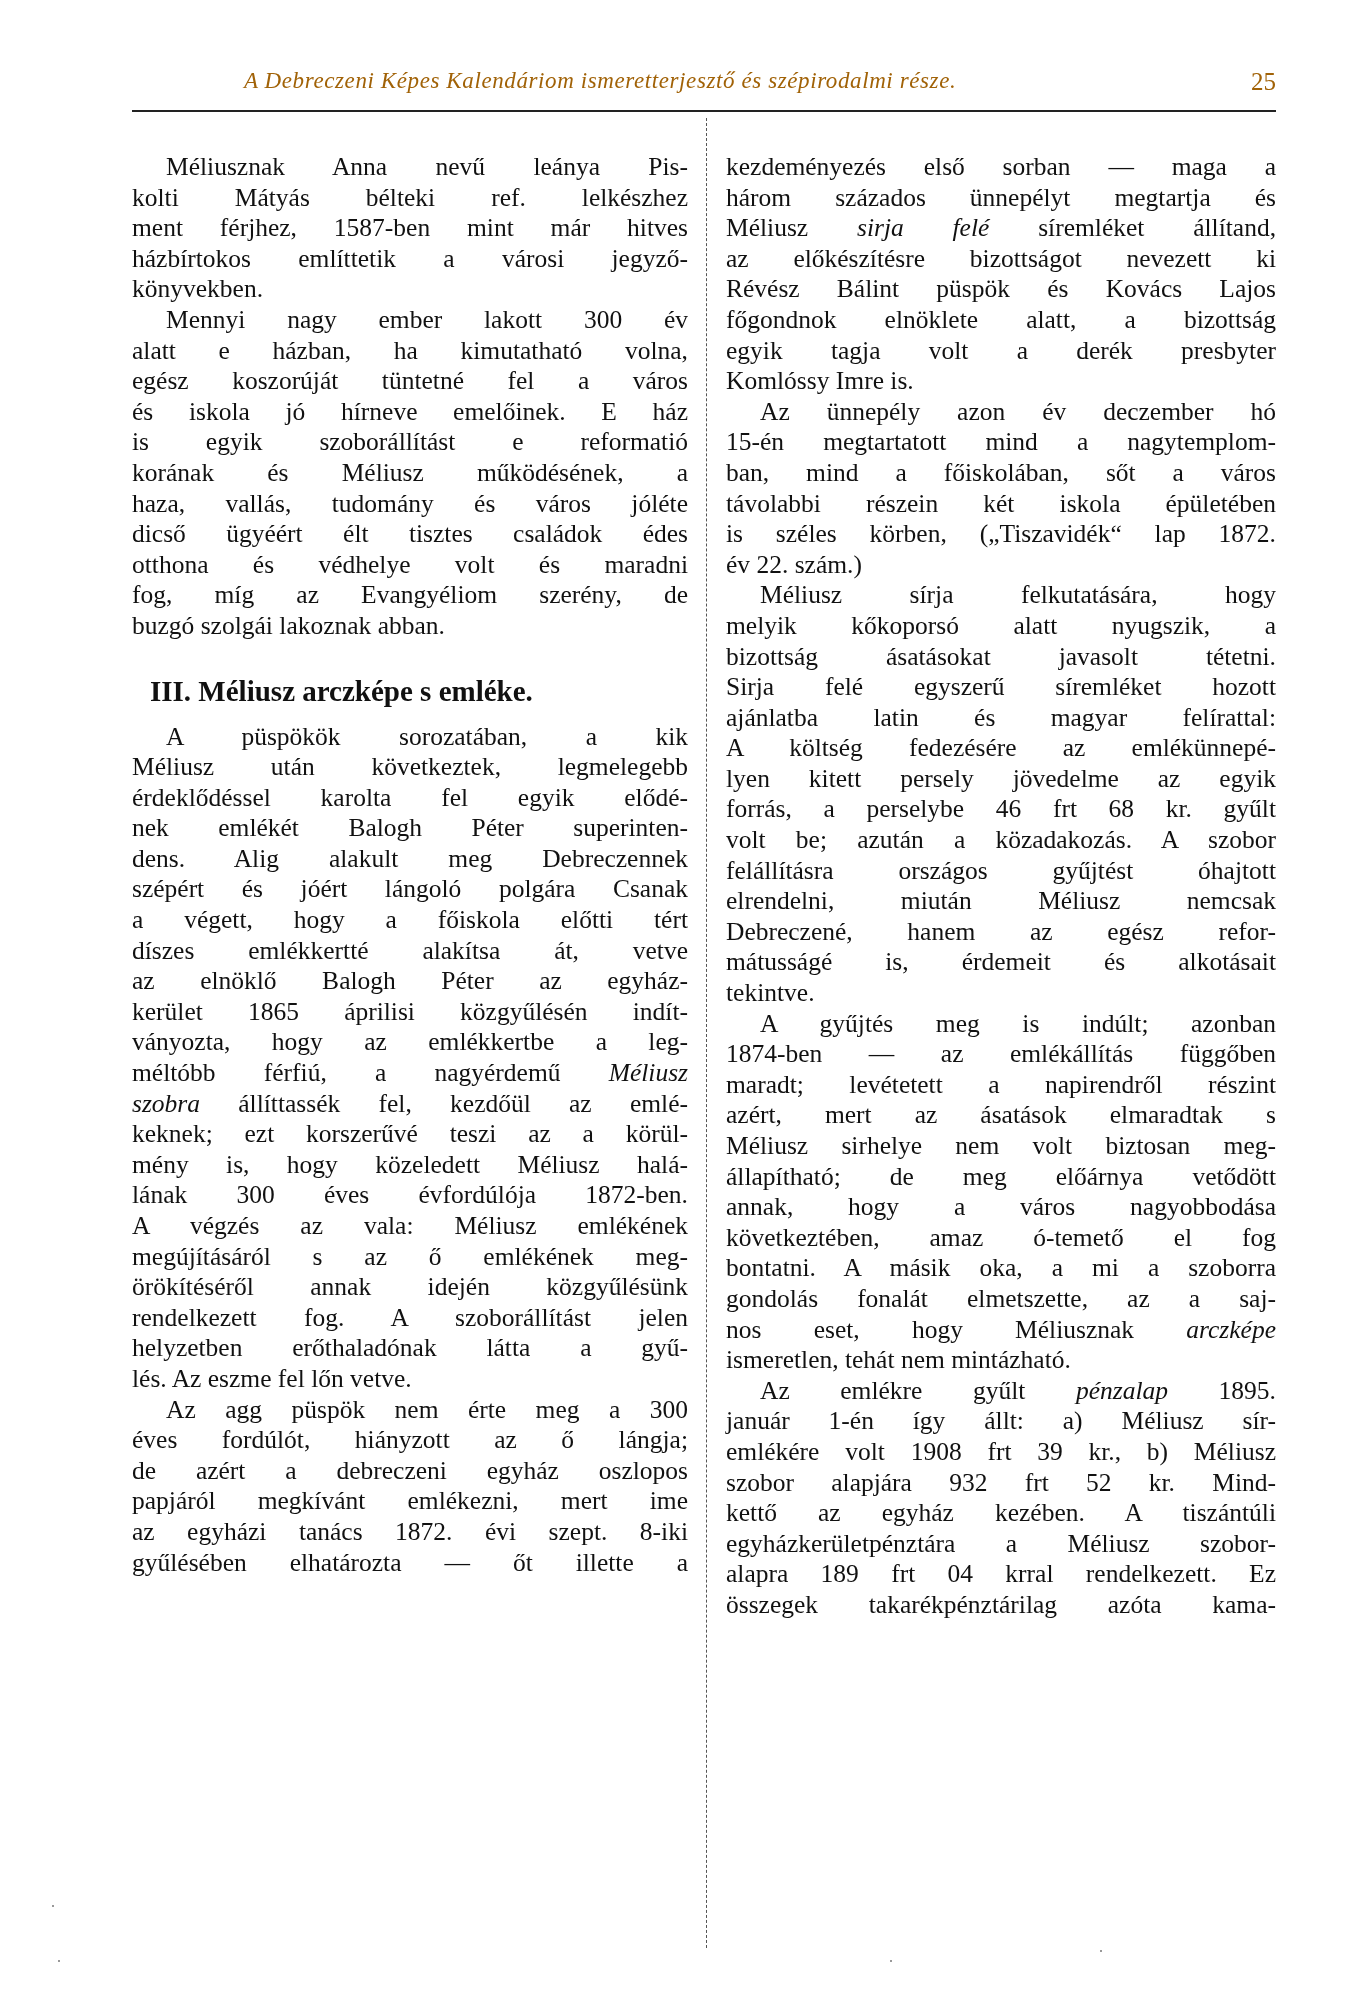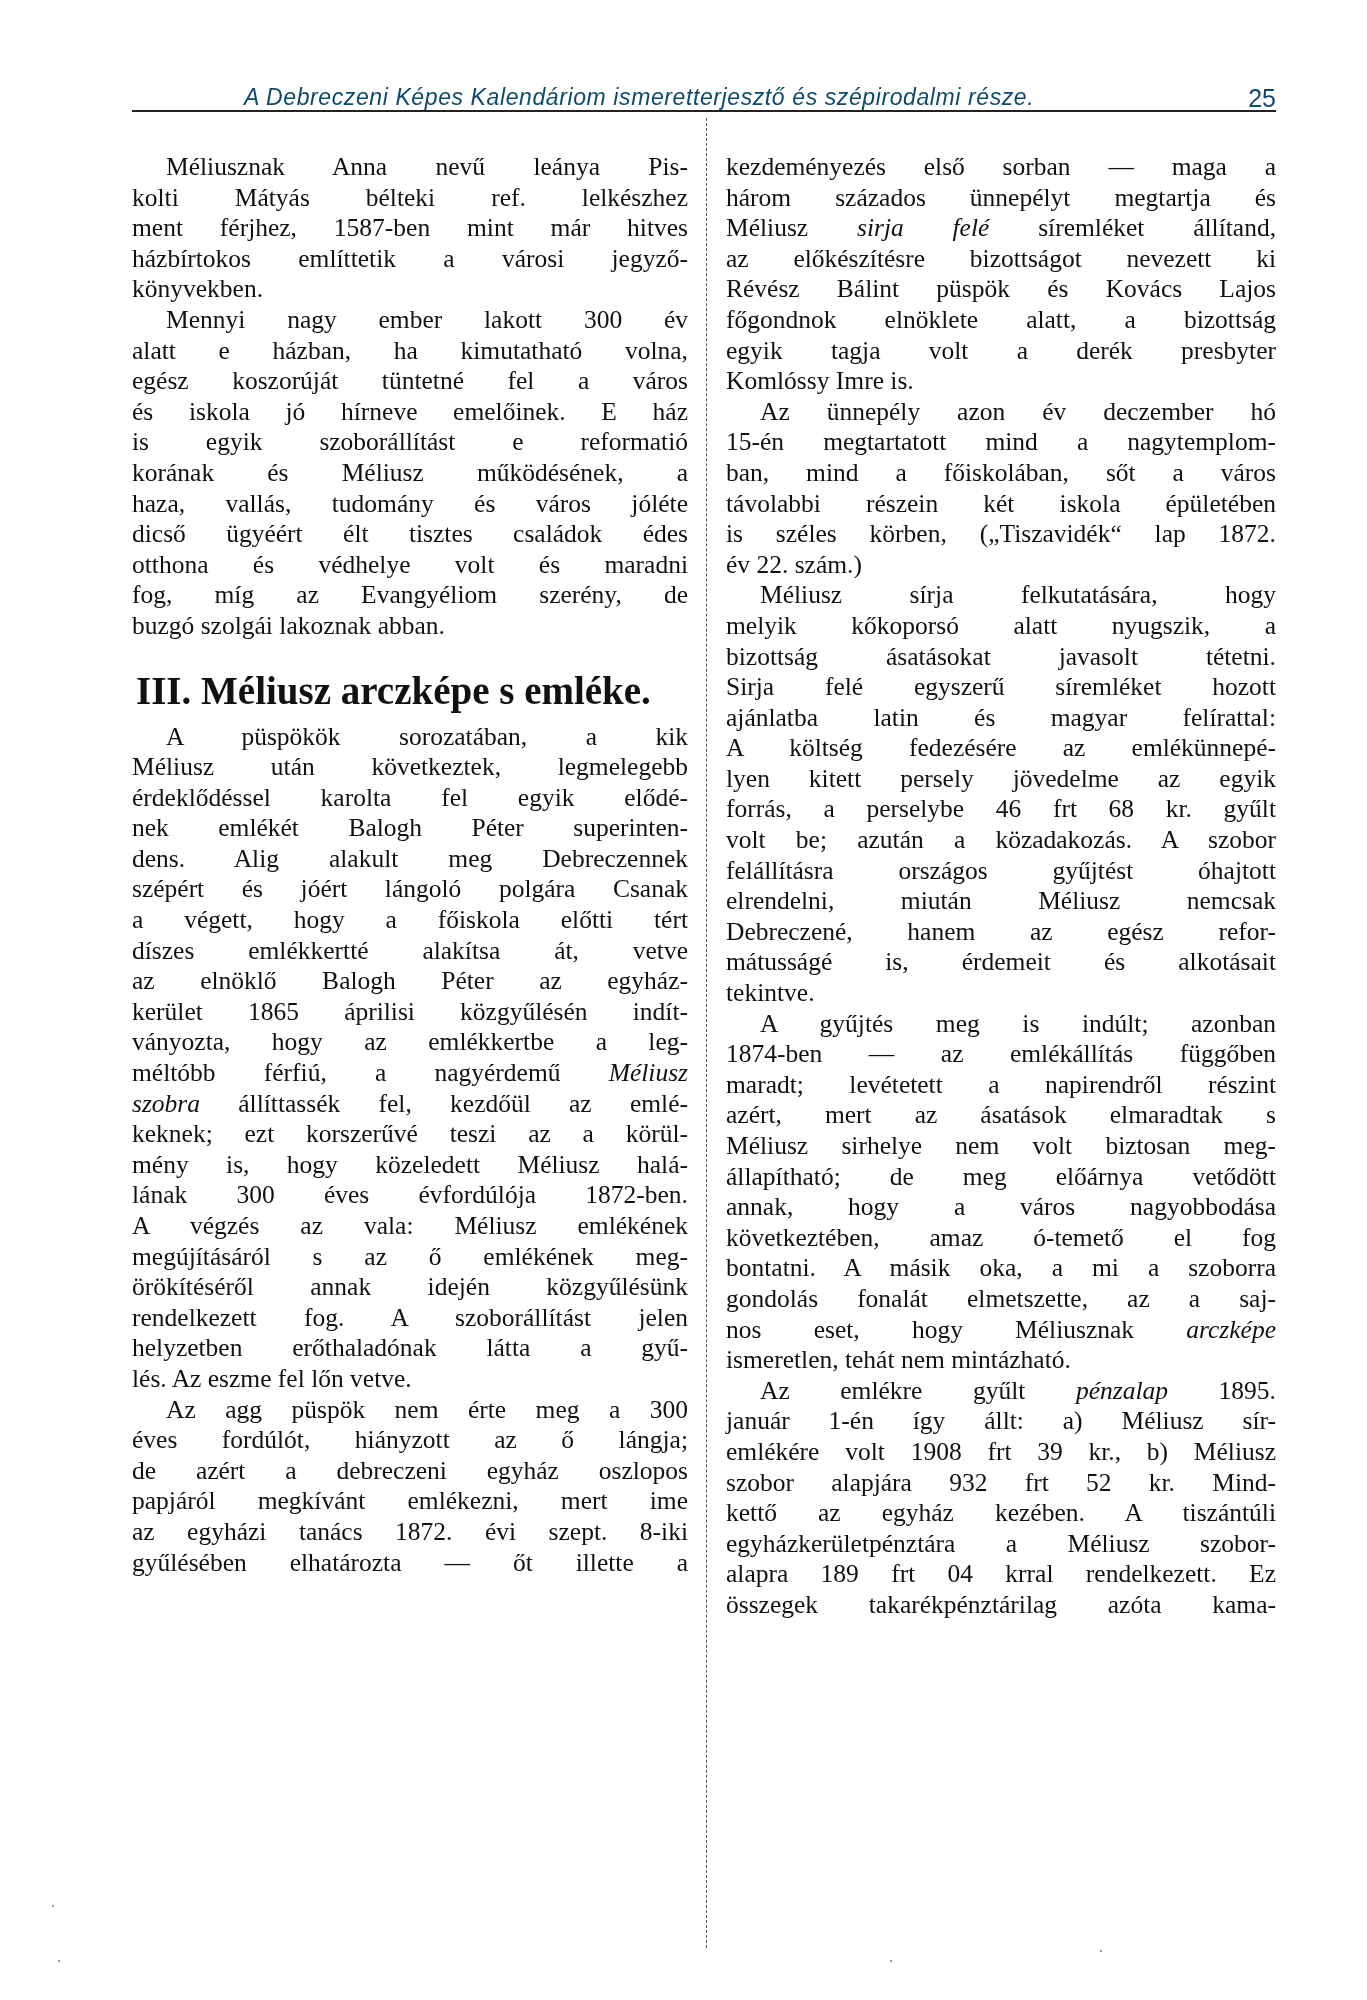--- a/index.html
+++ b/index.html
@@ -3,23 +3,23 @@
 <meta charset="utf-8">
 <style>
   html, body { margin: 0; padding: 0; background: #ffffff; }
   body {
     width: 1367px; height: 2000px; position: relative; overflow: hidden;
     font-family: "DejaVu Serif", "Liberation Serif", serif;
     color: #111111;
   }
   .page { position: absolute; left: 0; top: 0; width: 1367px; height: 2000px; }
   .running-head {
-    position: absolute; left: 132px; width: 1144px; top: 80px; height: 34px;
-    font-family: Liberation Sans, sans-serif;
-    font-style: italic; font-size: 23px; color: #0c4a6e;
+    position: absolute; left: 132px; width: 1144px; top: 64px; height: 34px;
+    font-family: Liberation Serif, serif;
+    font-style: italic; font-size: 23px; color: #a16207;
   }
   .running-head .title { position: absolute; left: 112px; top: 4px; letter-spacing: 0.6px; }
   .running-head .pageno { position: absolute; right: 0; top: 4px; font-style: normal; font-size: 25px; }
   .head-rule {
     position: absolute; left: 132px; width: 1144px; top: 110px; height: 0;
     border-top: 2px solid #222;
   }
   .col-divider {
     position: absolute; left: 706px; top: 118px; height: 1830px; width: 0;
     border-left: 1px dashed #555;
@@ -30,23 +30,23 @@
   .line {
     display: block; height: 30.6px; line-height: 30.6px;
     font-family: "Liberation Serif", "DejaVu Serif", serif;
     font-size: 25.5px; text-align: justify; text-align-last: justify;
     white-space: nowrap; overflow: visible;
   }
   .line.last { text-align-last: left; }
   .line.indent { padding-left: 34px; }
   .line .it { font-style: italic; }
   .heading {
-    display: block; margin: 32px 0 14px 4px;
+    display: block; margin: 32px 0 14px 18px;
     font-family: "Liberation Serif", "DejaVu Serif", serif;
-    font-weight: bold; font-size: 39px; line-height: 34px;
+    font-weight: bold; font-size: 29px; line-height: 34px;
   }
   .speck { position: absolute; width: 2px; height: 2px; background: #777; border-radius: 1px; }
 </style>
 </head>
 <body>
 
 <div class="page">
   <div class="running-head">
     <span class="title">A Debreczeni Képes Kalendáriom ismeretterjesztő és szépirodalmi része.</span>
     <span class="pageno">25</span>

